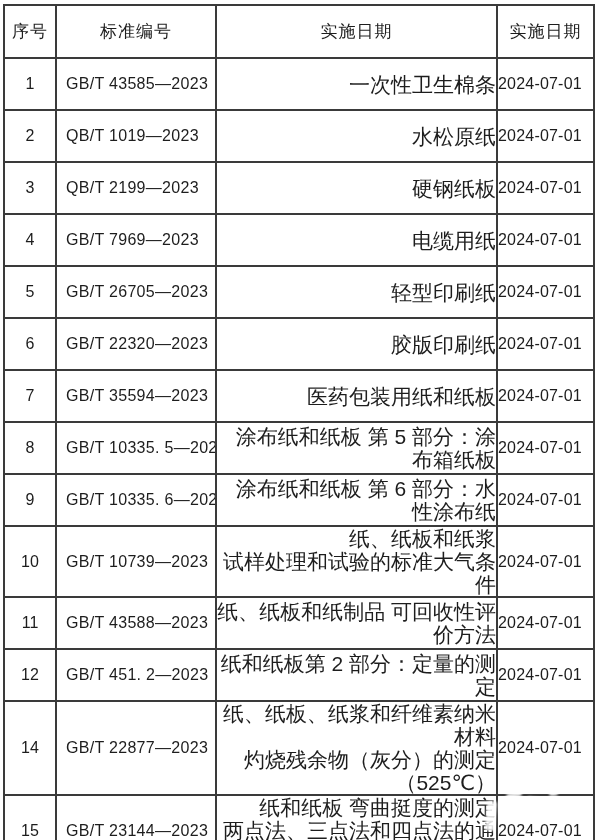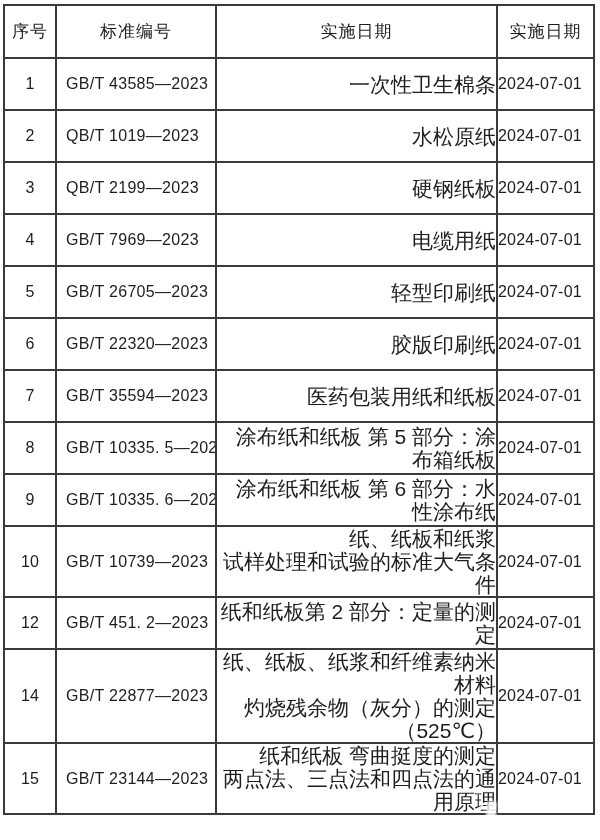--- a/index.html
+++ b/index.html
@@ -129,20 +129,26 @@
         <td class="c-date">2024-07-01</td>
       </tr>
       <tr>
         <td class="c-no">10</td>
         <td class="c-code">GB/T 10739—2023</td>
         <td class="c-name">纸、纸板和纸浆
 试样处理和试验的标准大气条件</td>
         <td class="c-date">2024-07-01</td>
       </tr>
       <tr>
+        <td class="c-no">11</td>
+        <td class="c-code">GB/T 43588—2023</td>
+        <td class="c-name">纸、纸板和纸制品 可回收性评价方法</td>
+        <td class="c-date">2024-07-01</td>
+      </tr>
+      <tr>
         <td class="c-no">12</td>
         <td class="c-code">GB/T 451. 2—2023</td>
         <td class="c-name">纸和纸板第 2 部分：定量的测定</td>
         <td class="c-date">2024-07-01</td>
       </tr>
       <tr>
         <td class="c-no">14</td>
         <td class="c-code">GB/T 22877—2023</td>
         <td class="c-name">纸、纸板、纸浆和纤维素纳米材料
 灼烧残余物（灰分）的测定（525℃）</td>

